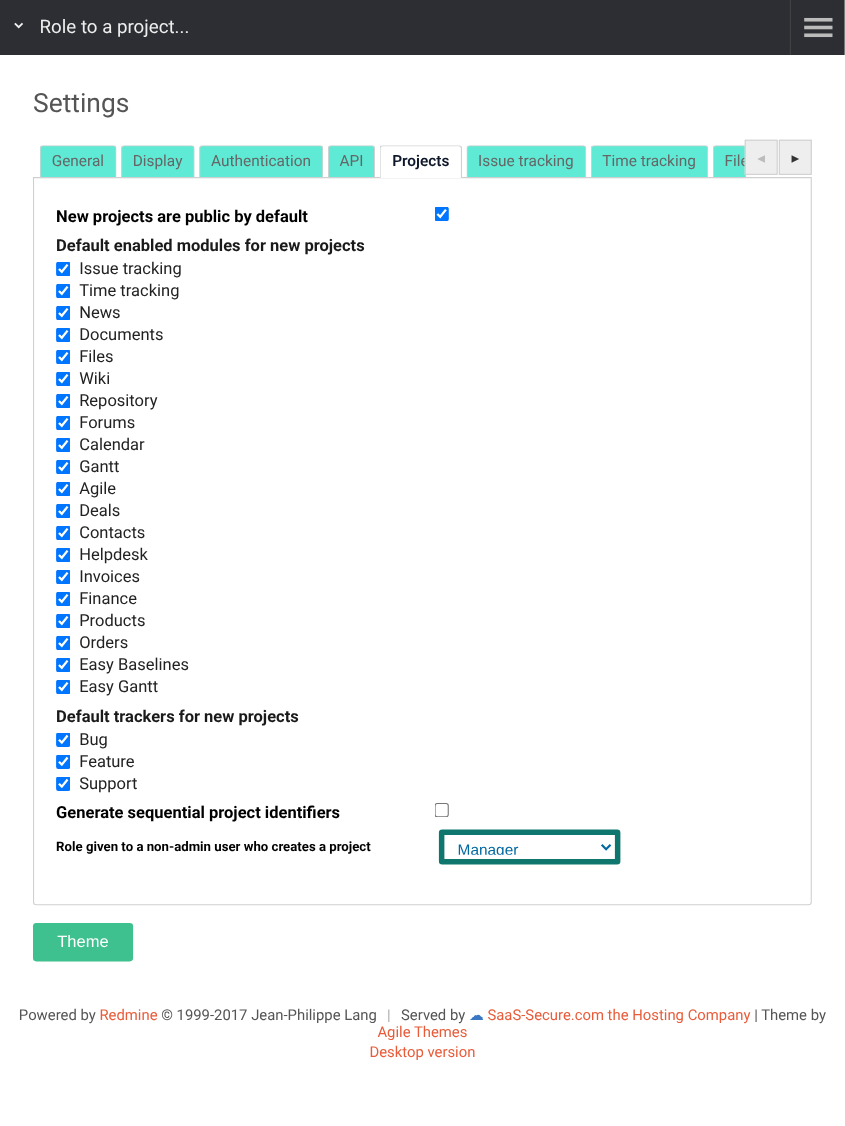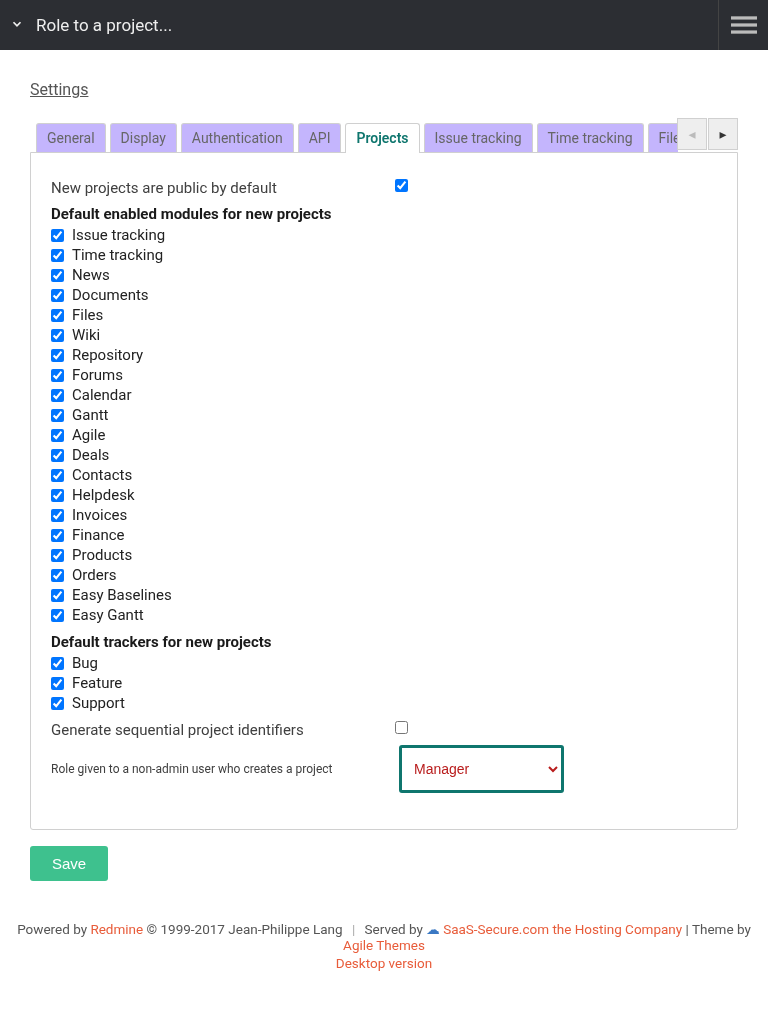--- a/index.html
+++ b/index.html
@@ -40,57 +40,56 @@
     border-left: 1px solid #444;
     cursor: pointer;
   }
   .hamburger svg { display: block; }
 
   
   .main {
     padding: 30px 30px 20px 30px;
   }
   h1.page-title {
-    font-size: 16px;
+    font-size: 24px;
     font-weight: 400;
     color: #555;
     margin-bottom: 24px;
-    text-decoration: underline;
   }
   
   .tabs-wrapper {
     position: relative;
     height: 30px;
     margin-bottom: 0;
   }
   .tabs-row {
     display: flex;
     border-bottom: none;
     overflow: hidden;
     max-width: 648px;
     height: 30px;
     padding-left: 6px;
   }
   .tab {
-    background: #c4b5fd;
+    background: #5eead4;
     border: 1px solid #d0d0d0;
     border-bottom: none;
     color: #666;
     padding: 5px 10px;
     font-size: 14px;
     margin-right: 4px;
     border-radius: 3px 3px 0 0;
     cursor: pointer;
     white-space: nowrap;
     height: 30px;
     line-height: 18px;
   }
   .tab.active {
     background: #fff;
-    color: #0f766e;
+    color: #0f172a;
     font-weight: 600;
     position: relative;
     z-index: 2;
   }
   .tab-scrollers {
     position: absolute;
     right: 0;
     top: -5px;
     display: flex;
   }
@@ -115,22 +114,22 @@
     padding: 26px 20px 30px 20px;
     position: relative;
     margin-top: -1px;
   }
   .form-row {
     display: flex;
     align-items: flex-start;
     margin-bottom: 6px;
   }
   .form-label {
-    font-weight: 400;
-    color: #404040;
+    font-weight: 700;
+    color: #000000;
     font-size: 15px;
     min-width: 350px;
   }
   .form-label.wide { min-width: 344px; }
   .checklist {
     list-style: none;
     margin-top: 0px;
     margin-bottom: 8px;
   }
   .checklist li {
@@ -147,27 +146,27 @@
     font-weight: 700;
     color: #1a1a1a;
     font-size: 15px;
     margin-top: 8px;
     margin-bottom: 2px;
   }
   .first-row { margin-bottom: 8px; }
   .role-row { margin-top: 6px; align-items: center; }
   .role-row .form-label { min-width: 348px; font-size: 12px; }
   select.role-select {
-    height: 48px;
+    height: 32px;
     width: 165px;
     padding: 4px 8px;
-    border: 3px solid #0f766e;
+    border: 5px solid #0f766e;
     border-radius: 3px;
     font-size: 14px;
-    color: #b91c1c;
+    color: #0369a1;
     background: #fff;
   }
 
   
   .save-btn {
     background: #3ec18e;
     color: #fff;
     border: none;
     border-radius: 3px;
     padding: 9px 22px;
@@ -345,21 +344,21 @@
       <span class="form-label wide">Generate sequential project identifiers</span>
       <input type="checkbox" id="cb-sequential" style="">
     </div>
 
     <div class="form-row role-row">
       <span class="form-label">Role given to a non-admin user who creates a project</span>
       <select class="role-select" id="role-select"><option>Manager</option></select>
     </div>
   </div>
 
-  <button class="save-btn">Save</button>
+  <button class="save-btn">Theme</button>
 </div>
 
 <div class="footer">
   <div>
     <span>Powered by </span><a href="#">Redmine</a><span> © 1999-2017 Jean-Philippe Lang</span>
     <span class="sep">|</span>
     <span>Served by </span><span class="cloud-icon">☁</span>
     <a href="#">SaaS-Secure.com the Hosting Company</a>
     <span> |</span><span> Theme by </span><a href="#">Agile Themes</a>
   </div>

